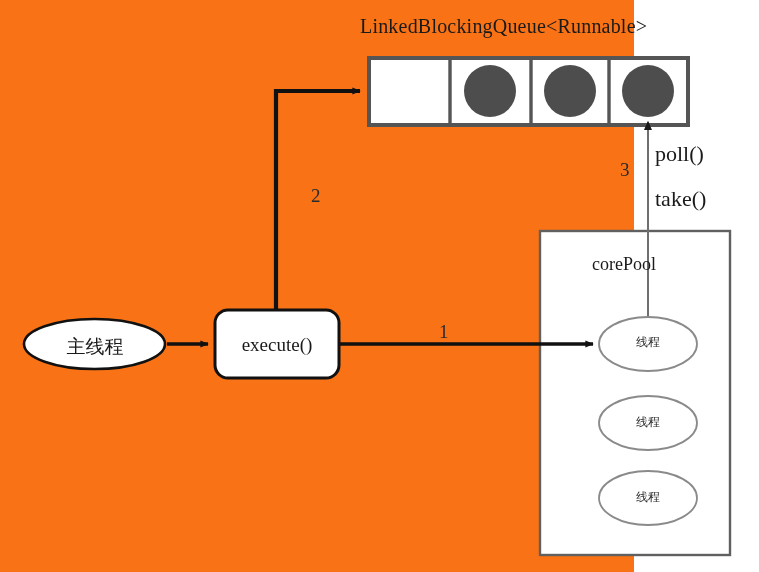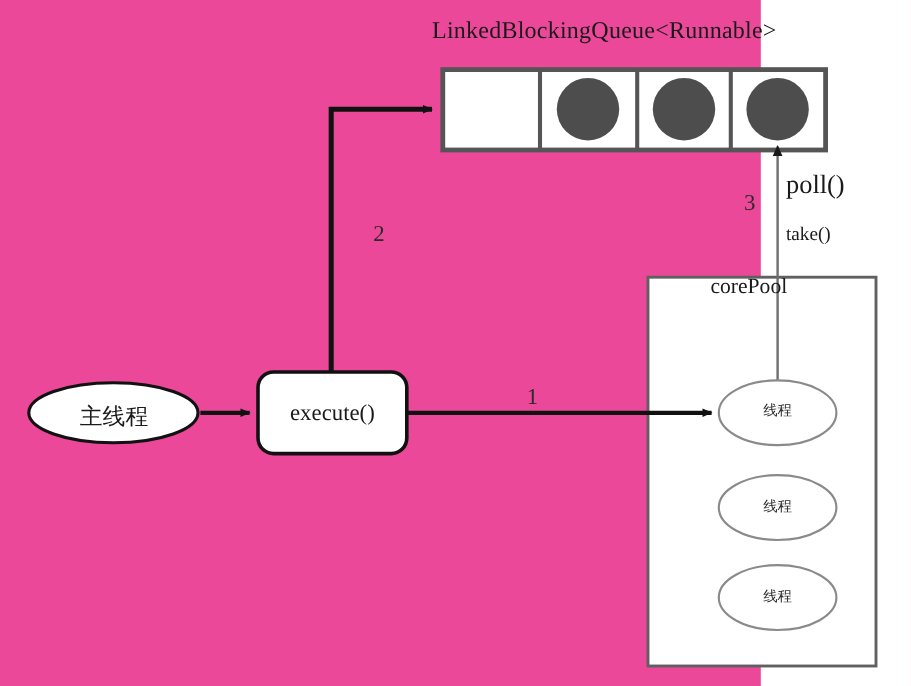--- a/index.html
+++ b/index.html
@@ -11,21 +11,21 @@
     width: 759px;
     height: 572px;
     font-family: "Liberation Serif", "DejaVu Serif", serif;
     color: #1a1a1a;
     overflow: hidden;
   }
   #diagram-root {
     position: relative;
     width: 634px;
     height: 572px;
-    background: #ec4899;
+    background: #f97316;
   }
   svg.canvas {
     position: absolute;
     top: 0;
     left: 0;
     width: 759px;
     height: 572px;
   }
   .lbl {
     position: absolute;
@@ -35,32 +35,32 @@
     color: #1a1a1a;
   }
   .queue-title {
     left: 360px;
     top: 16px;
     font-size: 20px;
     letter-spacing: 0.2px;
   }
   .corepool-label {
     left: 592px;
-    top: 229px;
+    top: 255px;
     font-size: 18px;
   }
   .step-label {
     font-size: 19px;
     color: #2a2a2a;
   }
   .step-2 { left: 311px; top: 186px; }
   .step-1 { left: 439px; top: 322px; }
   .step-3 { left: 620px; top: 160px; }
   .poll-label { left: 655px; top: 143px; font-size: 22px; }
-  .take-label { left: 655px; top: 188px; font-size: 16px; }
+  .take-label { left: 655px; top: 188px; font-size: 22px; }
   .node-text {
     position: absolute;
     font-family: "Liberation Serif", "DejaVu Serif", serif;
     text-align: center;
     white-space: nowrap;
     color: #1a1a1a;
   }
   .main-thread-text {
     left: 24px; top: 334px; width: 142px;
     font-size: 19px;

